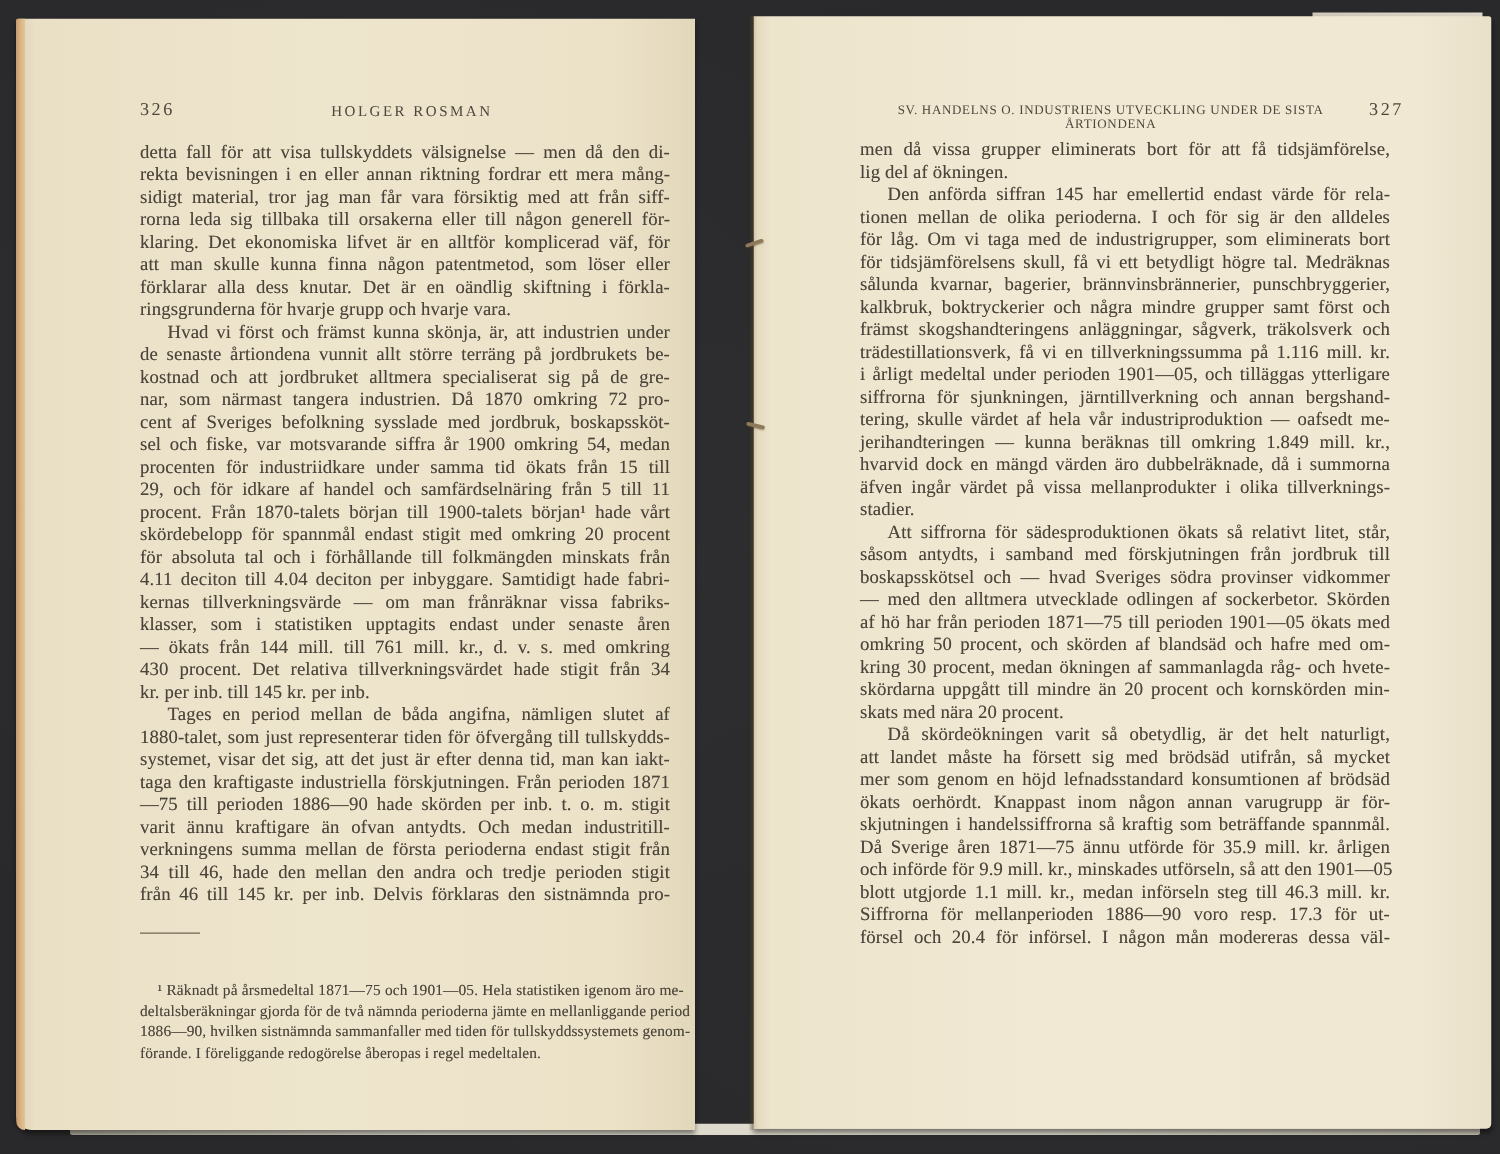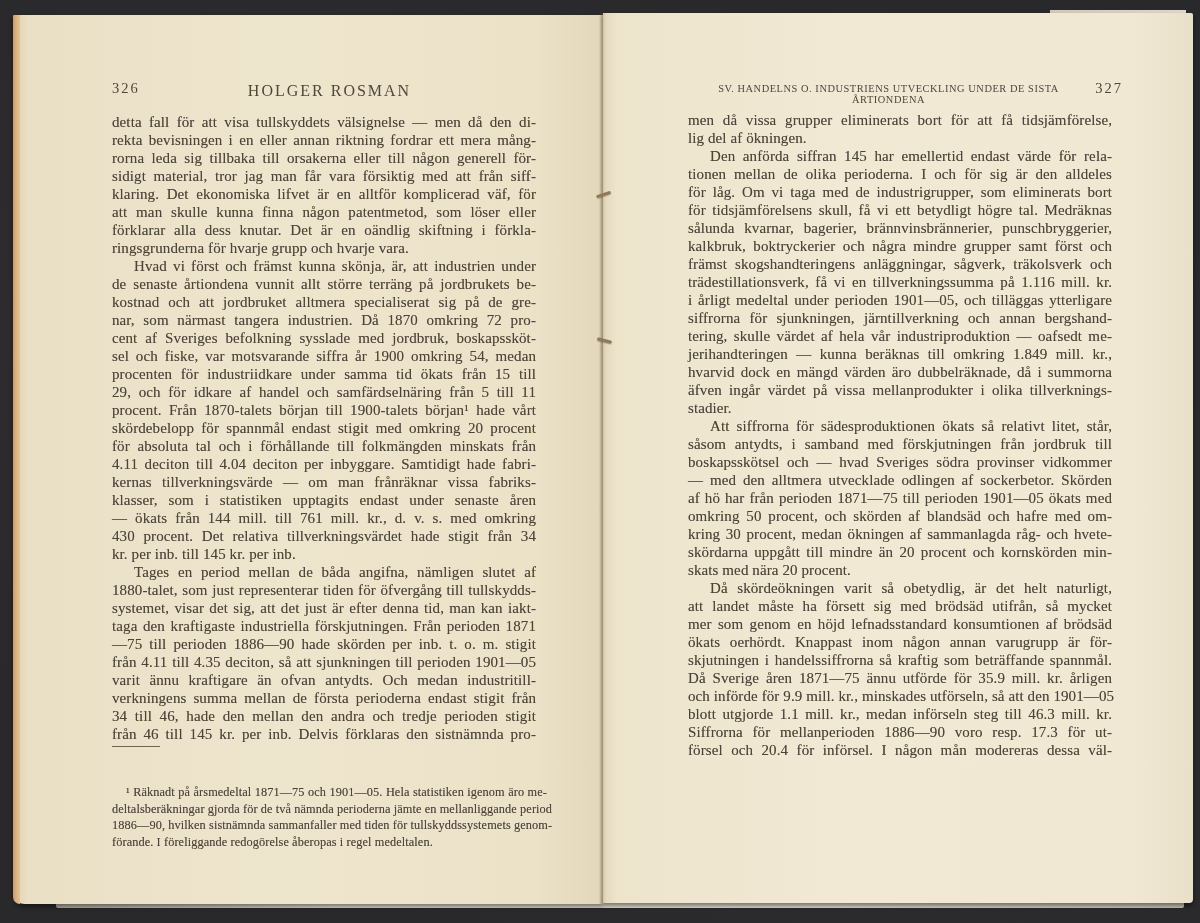--- a/index.html
+++ b/index.html
@@ -17,21 +17,21 @@
   }
   
   .under-strip { position:absolute; left:56px; right:16px; top:899px; height:9px;
     background:linear-gradient(90deg,#b4afa1,#e0dcd0 25%,#dad6c8 70%,#c6c1b2);
     border-radius:2px; }
   .top-right-edge { position:absolute; left:1050px; top:10px; width:136px; height:6px;
     background:linear-gradient(90deg,#cfc9ba,#ddd8c9); }
 
   .page { position:absolute; z-index:1; }
   .page-left {
-    left:13px; top:15px; width:590px; height:889px;
+    left:13px; top:15px; width:543px; height:889px;
     background:linear-gradient(90deg,#e0d3b5 0px,#eae0c6 16px,#eee5cd 45%,#ece2c8 88%,#e2d7ba 100%);
     border-radius:2px 0 0 12px;
     box-shadow:0 3px 4px rgba(0,0,0,0.45);
     text-decoration:underline;
   }
   .fore-edge { position:absolute; left:0; top:0; bottom:0; width:7px;
     background:linear-gradient(90deg,#c69c6c,#dab280 45%,#e2c executables69b);
     background:linear-gradient(90deg,#c69c6c,#dab280 45%,#e2c49b);
     border-radius:2px 0 0 12px; }
   .page-right {
@@ -47,21 +47,21 @@
   .stitch-1 { left:596px; top:193px; transform:rotate(-18deg); }
   .stitch-2 { left:597px; top:339px; transform:rotate(14deg); }
 
   .text-col { position:absolute; color:#4b443a; }
   .page-left  .text-col { left:99px; top:0; width:435px; }
   .page-right .text-col { left:85px; top:0; width:435px; }
 
   .header { position:absolute; left:0; right:0; height:16px; color:#4e473c; }
   .page-left  .header { top:67px; }
   .page-right .header { top:70px; }
-  .running { display:block; text-align:center; font-size:16px; letter-spacing:2px; }
+  .running { display:block; text-align:center; font-size:12px; letter-spacing:2px; }
   .page-right .running { font-size:10.4px; letter-spacing:0.55px; padding-right:34px;text-align:center; }
   .pagenum { position:absolute; top:-2px; font-size:14.5px; letter-spacing:2px; }
   .pagenum-left { left:0; }
   .pagenum-right { right:0; top:-3px; }
 
   .body-block { position:absolute; left:0; right:11px; top:98px; }
   .line {
     height:18px; line-height:18px; font-size:15px; letter-spacing:0.1px;
     text-align:justify; text-align-last:justify; white-space:nowrap;
     text-shadow:0 0 0.4px rgba(75,68,58,0.45);
@@ -85,22 +85,22 @@
   <div class="page page-left">
     <div class="fore-edge"></div>
     <div class="text-col">
       <div class="header">
         <span class="pagenum pagenum-left">326</span>
         <span class="running">HOLGER ROSMAN</span>
       </div>
       <div class="body-block">
           <div class="line">detta fall för att visa tullskyddets välsignelse — men då den di-</div>
           <div class="line">rekta bevisningen i en eller annan riktning fordrar ett mera mång-</div>
+          <div class="line">sidigt material, tror jag man får vara försiktig med att från siff-</div>
           <div class="line">rorna leda sig tillbaka till orsakerna eller till någon generell för-</div>
-          <div class="line">sidigt material, tror jag man får vara försiktig med att från siff-</div>
           <div class="line">klaring.  Det ekonomiska lifvet är en alltför komplicerad väf, för</div>
           <div class="line">att man skulle kunna finna någon patentmetod, som löser eller</div>
           <div class="line">förklarar alla dess knutar.  Det är en oändlig skiftning i förkla-</div>
           <div class="line end">ringsgrunderna för hvarje grupp och hvarje vara.</div>
           <div class="line indent">Hvad vi först och främst kunna skönja, är, att industrien under</div>
           <div class="line">de senaste årtiondena vunnit allt större terräng på jordbrukets be-</div>
           <div class="line">kostnad och att jordbruket alltmera specialiserat sig på de gre-</div>
           <div class="line">nar, som närmast tangera industrien.  Då 1870 omkring 72 pro-</div>
           <div class="line">cent af Sveriges befolkning sysslade med jordbruk, boskapssköt-</div>
           <div class="line">sel och fiske, var motsvarande siffra år 1900 omkring 54, medan</div>
@@ -113,21 +113,20 @@
           <div class="line">kernas tillverkningsvärde — om man frånräknar vissa fabriks-</div>
           <div class="line">klasser, som i statistiken upptagits endast under senaste åren</div>
           <div class="line">— ökats från 144 mill. till 761 mill. kr., d. v. s. med omkring</div>
           <div class="line">430 procent.  Det relativa tillverkningsvärdet hade stigit från 34</div>
           <div class="line end">kr. per inb. till 145 kr. per inb.</div>
           <div class="line indent">Tages en period mellan de båda angifna, nämligen slutet af</div>
           <div class="line">1880-talet, som just representerar tiden för öfvergång till tullskydds-</div>
           <div class="line">systemet, visar det sig, att det just är efter denna tid, man kan iakt-</div>
           <div class="line">taga den kraftigaste industriella förskjutningen.  Från perioden 1871</div>
           <div class="line">—75 till perioden 1886—90 hade skörden per inb. t. o. m. stigit</div>
-          <div class="line">från 4.11 till 4.35 deciton, så att sjunkningen till perioden 1901—05</div>
           <div class="line">varit ännu kraftigare än ofvan antydts.  Och medan industritill-</div>
           <div class="line">verkningens summa mellan de första perioderna endast stigit från</div>
           <div class="line">34 till 46, hade den mellan den andra och tredje perioden stigit</div>
           <div class="line">från 46 till 145 kr. per inb.  Delvis förklaras den sistnämnda pro-</div>
         </div>
       <div class="footnote-rule"></div>
       <div class="footnote">
           <div class="line indent">¹ Räknadt på årsmedeltal 1871—75 och 1901—05.  Hela statistiken igenom äro me-</div>
           <div class="line">deltalsberäkningar gjorda för de två nämnda perioderna jämte en mellanliggande period</div>
           <div class="line">1886—90, hvilken sistnämnda sammanfaller med tiden för tullskyddssystemets genom-</div>

